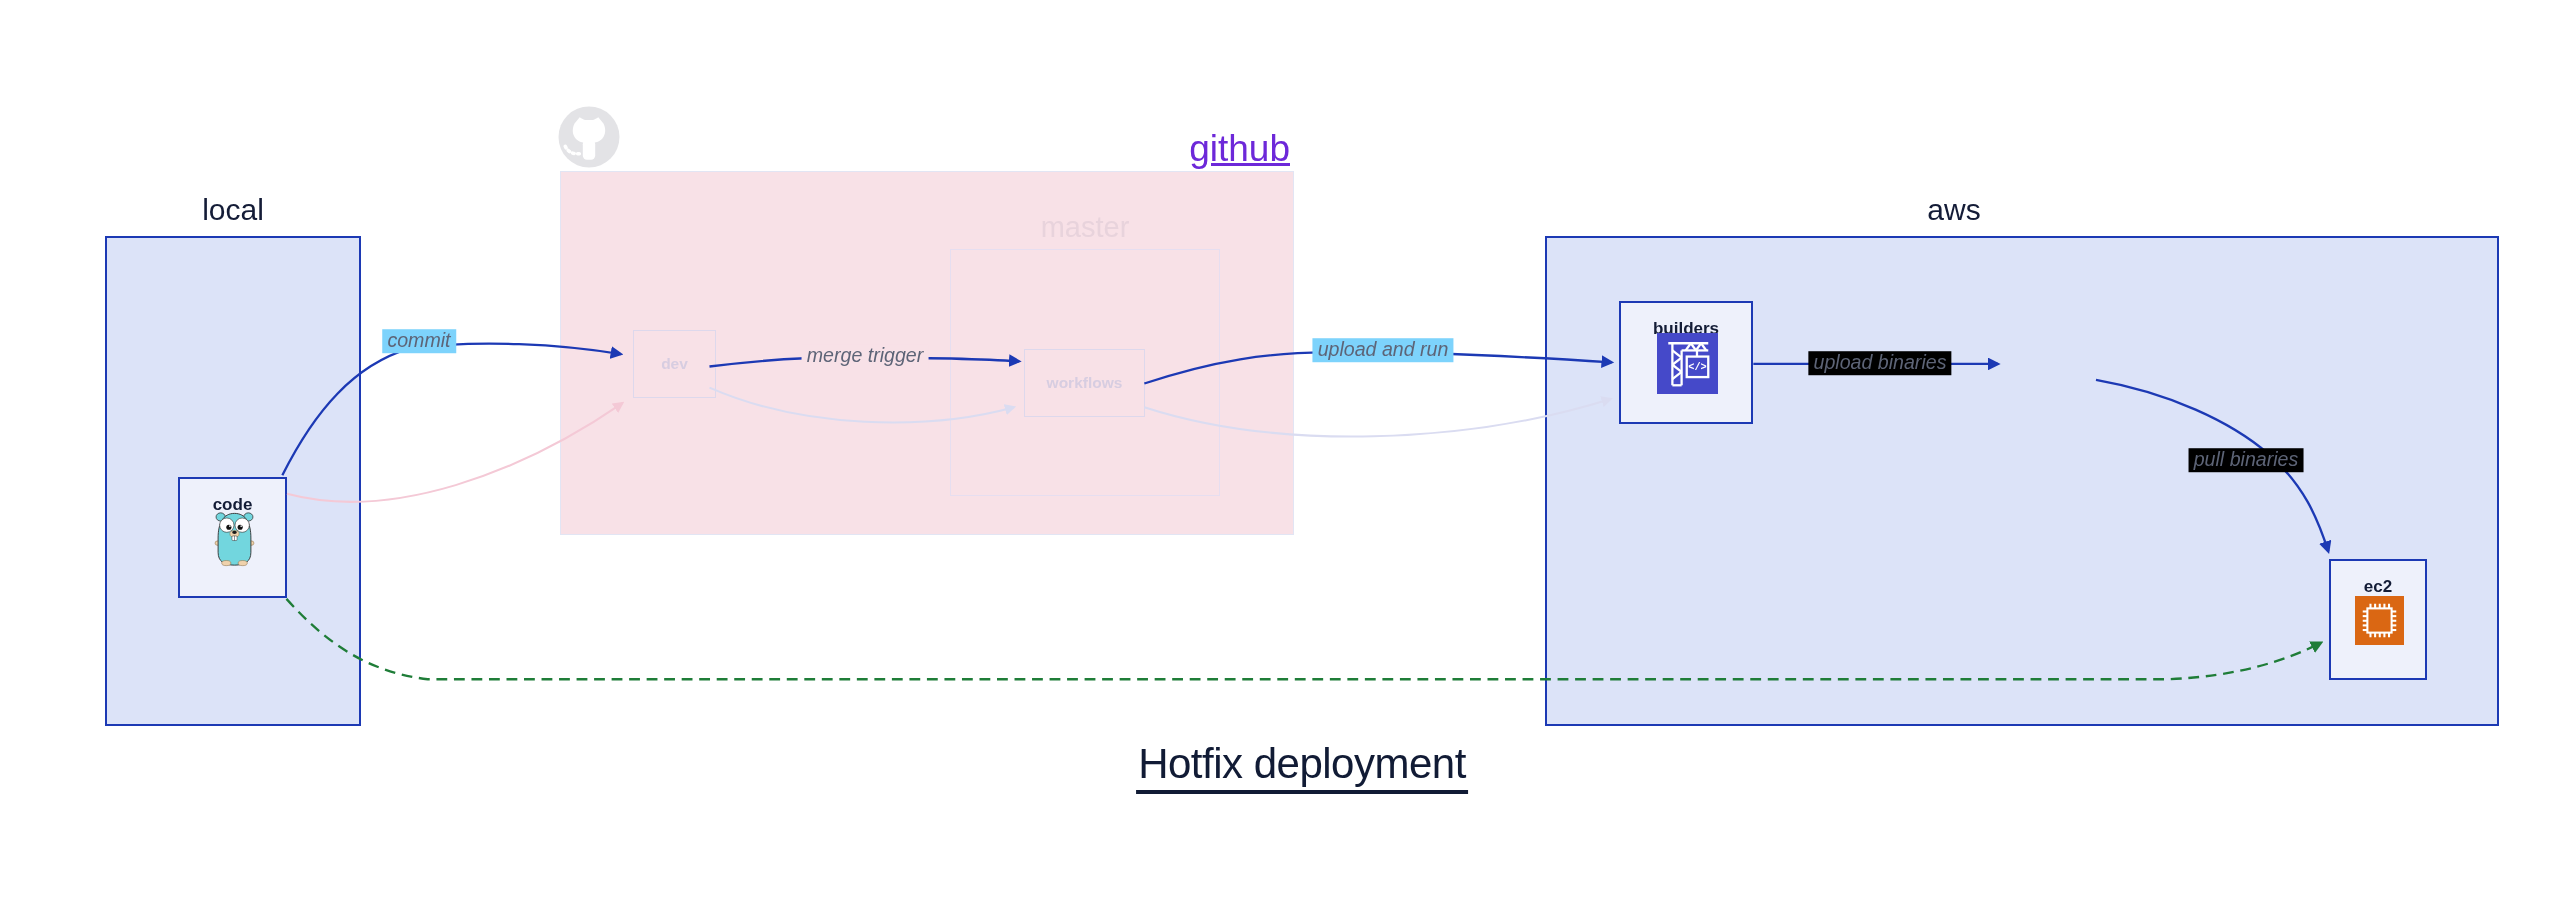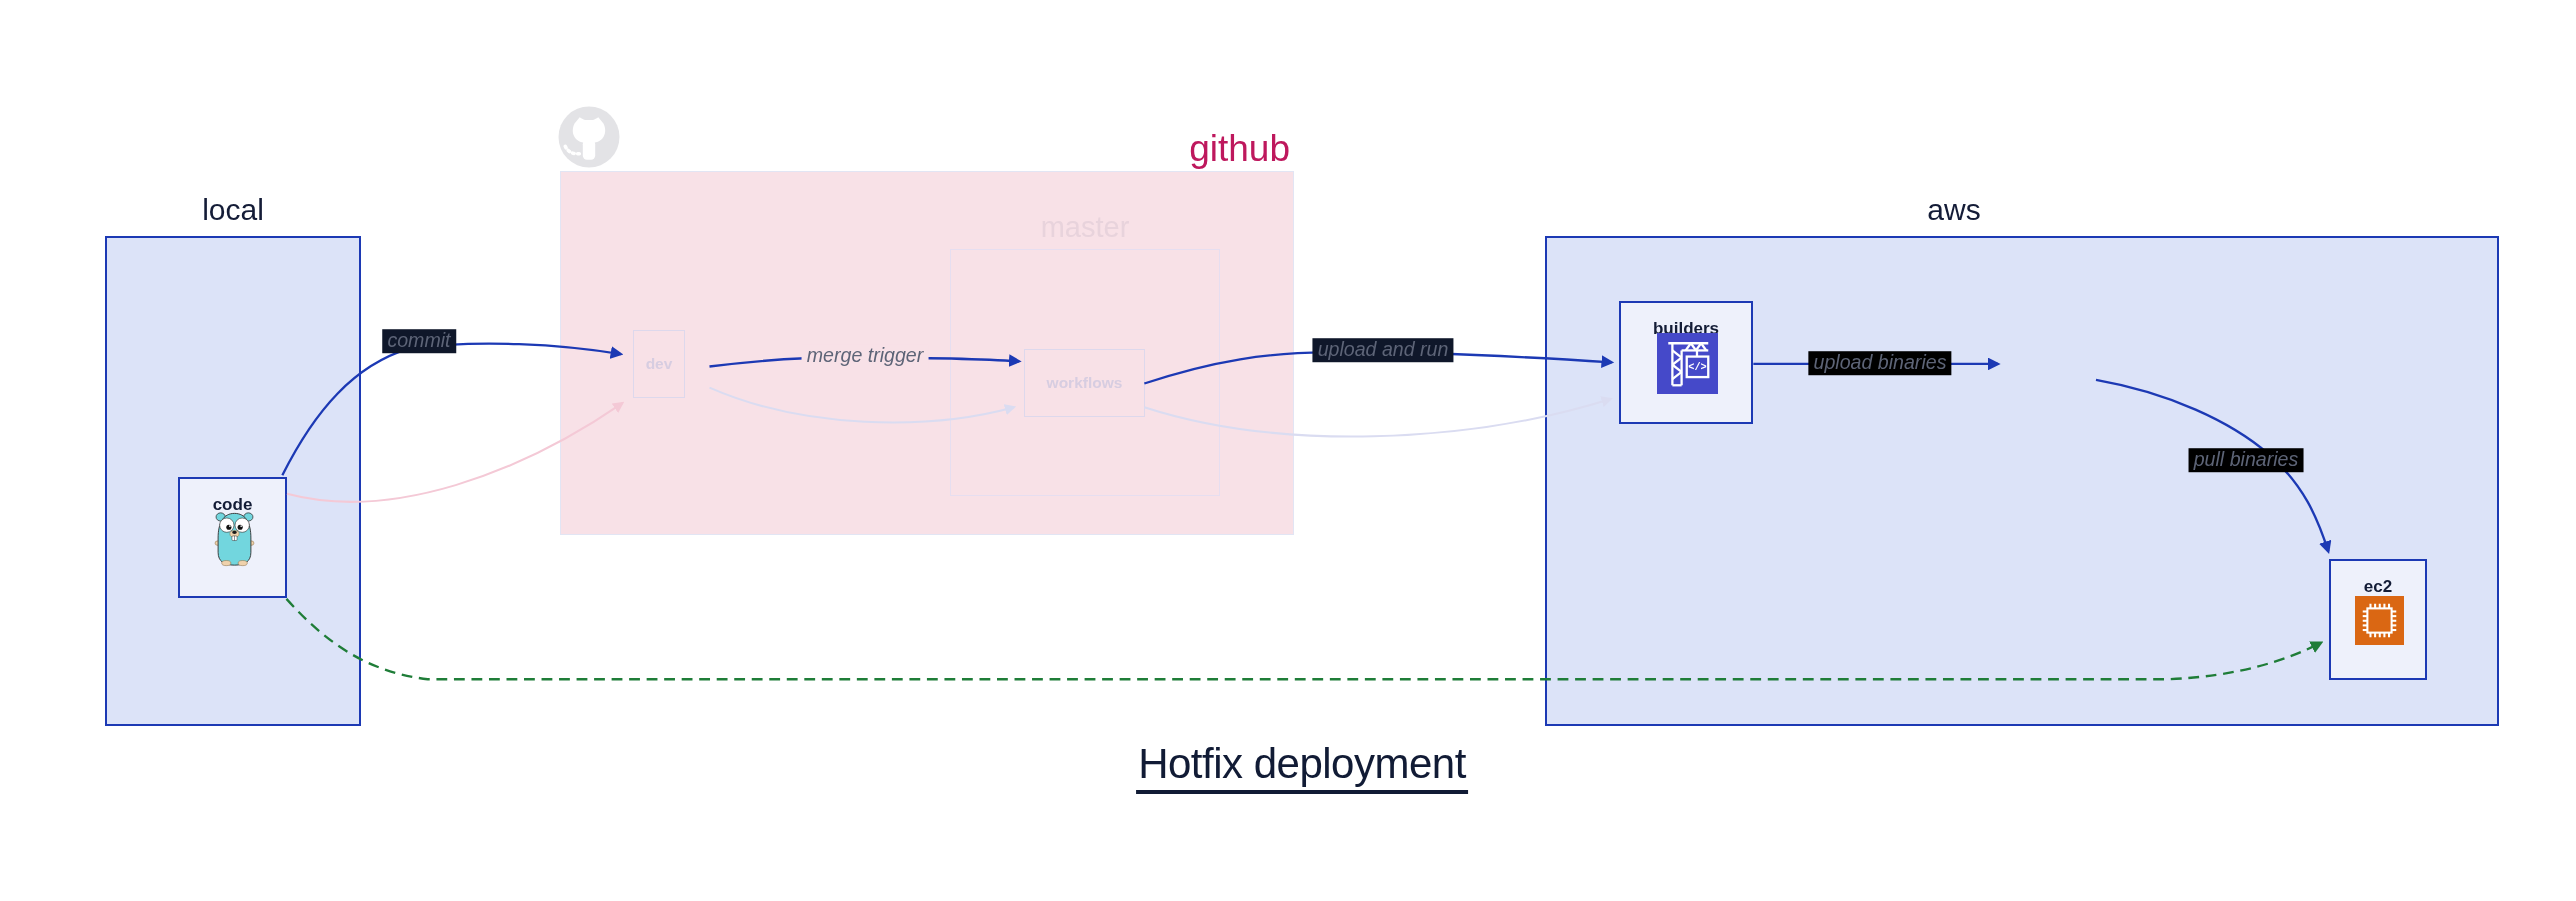--- a/index.html
+++ b/index.html
@@ -5,33 +5,33 @@
   html,body{margin:0;padding:0;background:#ffffff;}
   .stage{
     position:relative;width:2604px;height:902px;background:#ffffff;overflow:hidden;
     font-family:"Liberation Sans", sans-serif;
   }
   .zone{position:absolute;box-sizing:border-box;}
   .zone.blue{background:#dce3f8;border:2.1px solid #1c39b4;}
   .zone.pink{background:#f8e1e7;border:1.5px solid #e2e5f4;}
   .zone.faint{background:transparent;border:1.5px solid #e6def0;}
   .zone-label{position:absolute;color:#141c37;font-size:30px;line-height:1;text-align:center;}
-  .zone-label.faded-gray{color:#be185d;font-size:37px;text-align:right;}
+  .zone-label.faded-gray{color:#6d28d9;font-size:37px;text-align:right;text-decoration:underline;}
   .zone-label.faded-pink{color:#e8d3dc;font-size:29px;}
   .node{position:absolute;box-sizing:border-box;background:#eef1fb;border:2.1px solid #1c39b4;}
   .node .node-label{display:block;width:100%;text-align:center;padding-top:17px;
     font-size:17px;font-weight:bold;color:#131c36;line-height:1;}
   .node-faint{position:absolute;box-sizing:border-box;background:transparent;border:1.5px solid #ddd8ec;
     display:flex;align-items:center;justify-content:center;}
   .node-faint .node-label{font-size:15.5px;font-weight:bold;color:#d7cde1;line-height:1;}
   .node-icon{position:absolute;}
   .edges{position:absolute;left:0;top:0;z-index:5;}
   .edge-label{position:absolute;transform:translate(-50%,-50%);z-index:6;
     font-style:italic;font-size:19.6px;color:#5d6477;line-height:1.1;padding:1px 5.2px;white-space:nowrap;}
-  .edge-label.on-white{background:#0f172a;}
+  .edge-label.on-white{background:#7dd3fc;}
   .edge-label.on-pink{background:#f8e1e7;}
   .edge-label.on-blue{background:#000000;}
   .diagram-title{position:absolute;left:1302px;top:743px;transform:translateX(-50%);
     color:#111b35;font-size:42px;line-height:1;letter-spacing:-0.5px;
     border-bottom:4.1px solid #111b35;padding:0 2.1px 5.2px 2.1px;white-space:nowrap;z-index:6;}
   .octocat{position:absolute;z-index:1;}
 </style>
 </head>
 <body>
 
@@ -71,21 +71,21 @@
       <circle cx="51" cy="33" r="5" fill="#111"></circle>
       <circle cx="31" cy="31" r="1.6" fill="#fff"></circle>
       <circle cx="53" cy="31" r="1.6" fill="#fff"></circle>
       <ellipse cx="40" cy="46" rx="9" ry="6.5" fill="#efd2ac" stroke="#8a6b43" stroke-width="1"></ellipse>
       <ellipse cx="40" cy="43" rx="4.5" ry="3.2" fill="#1a1a1a"></ellipse>
       <rect x="35" y="50" width="10" height="9" rx="2" fill="#ffffff" stroke="#333" stroke-width="1"></rect>
       <line x1="40" y1="50" x2="40" y2="59" stroke="#333" stroke-width="1"></line>
     </svg>
   </div>
 
-  <div class="node-faint" style="left:633px;top:330px;width:52px;height:68px;">
+  <div class="node-faint" style="left:633px;top:330px;width:83px;height:68px;">
     <span class="node-label">dev</span>
   </div>
 
   <div class="node-faint" style="left:1024px;top:349px;width:121px;height:68px;">
     <span class="node-label">workflows</span>
   </div>
 
   <div class="node" style="left:1619px;top:301px;width:134px;height:123px;">
     <span class="node-label">builders</span>
     <svg class="node-icon" style="left:36px;top:30px;" width="61" height="61" viewBox="0 0 119 119">

